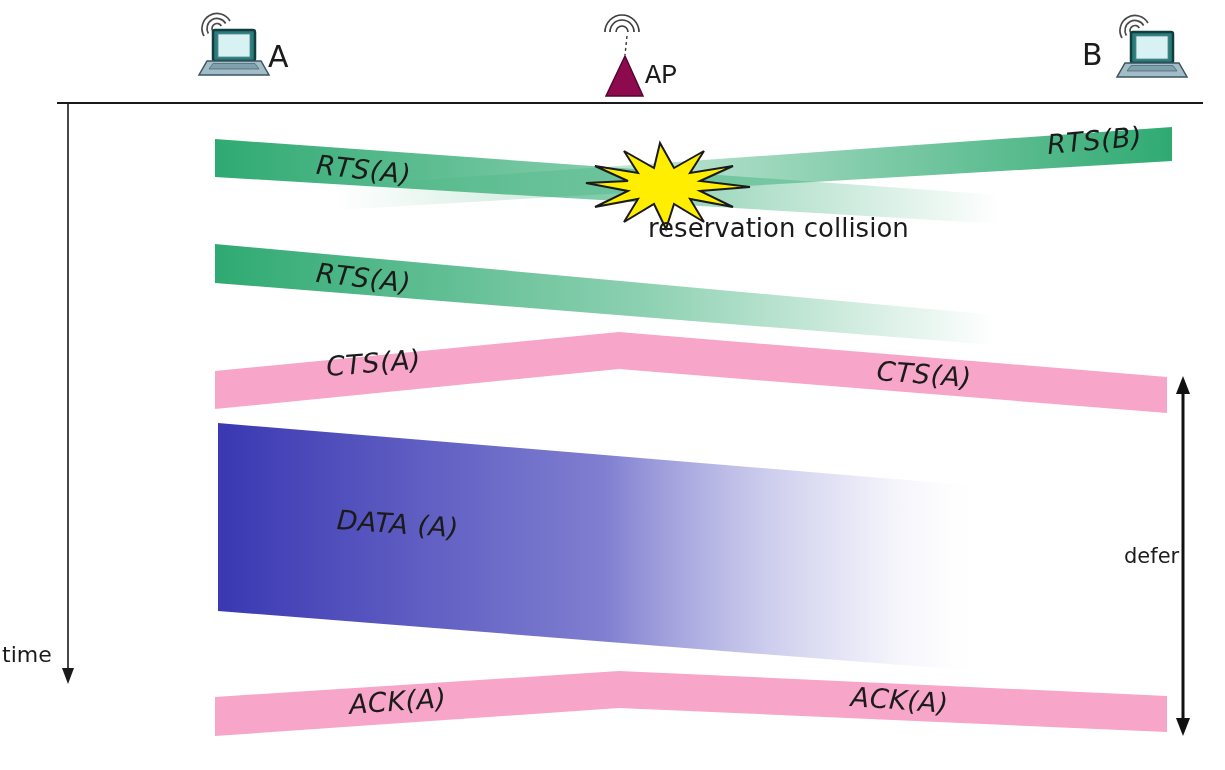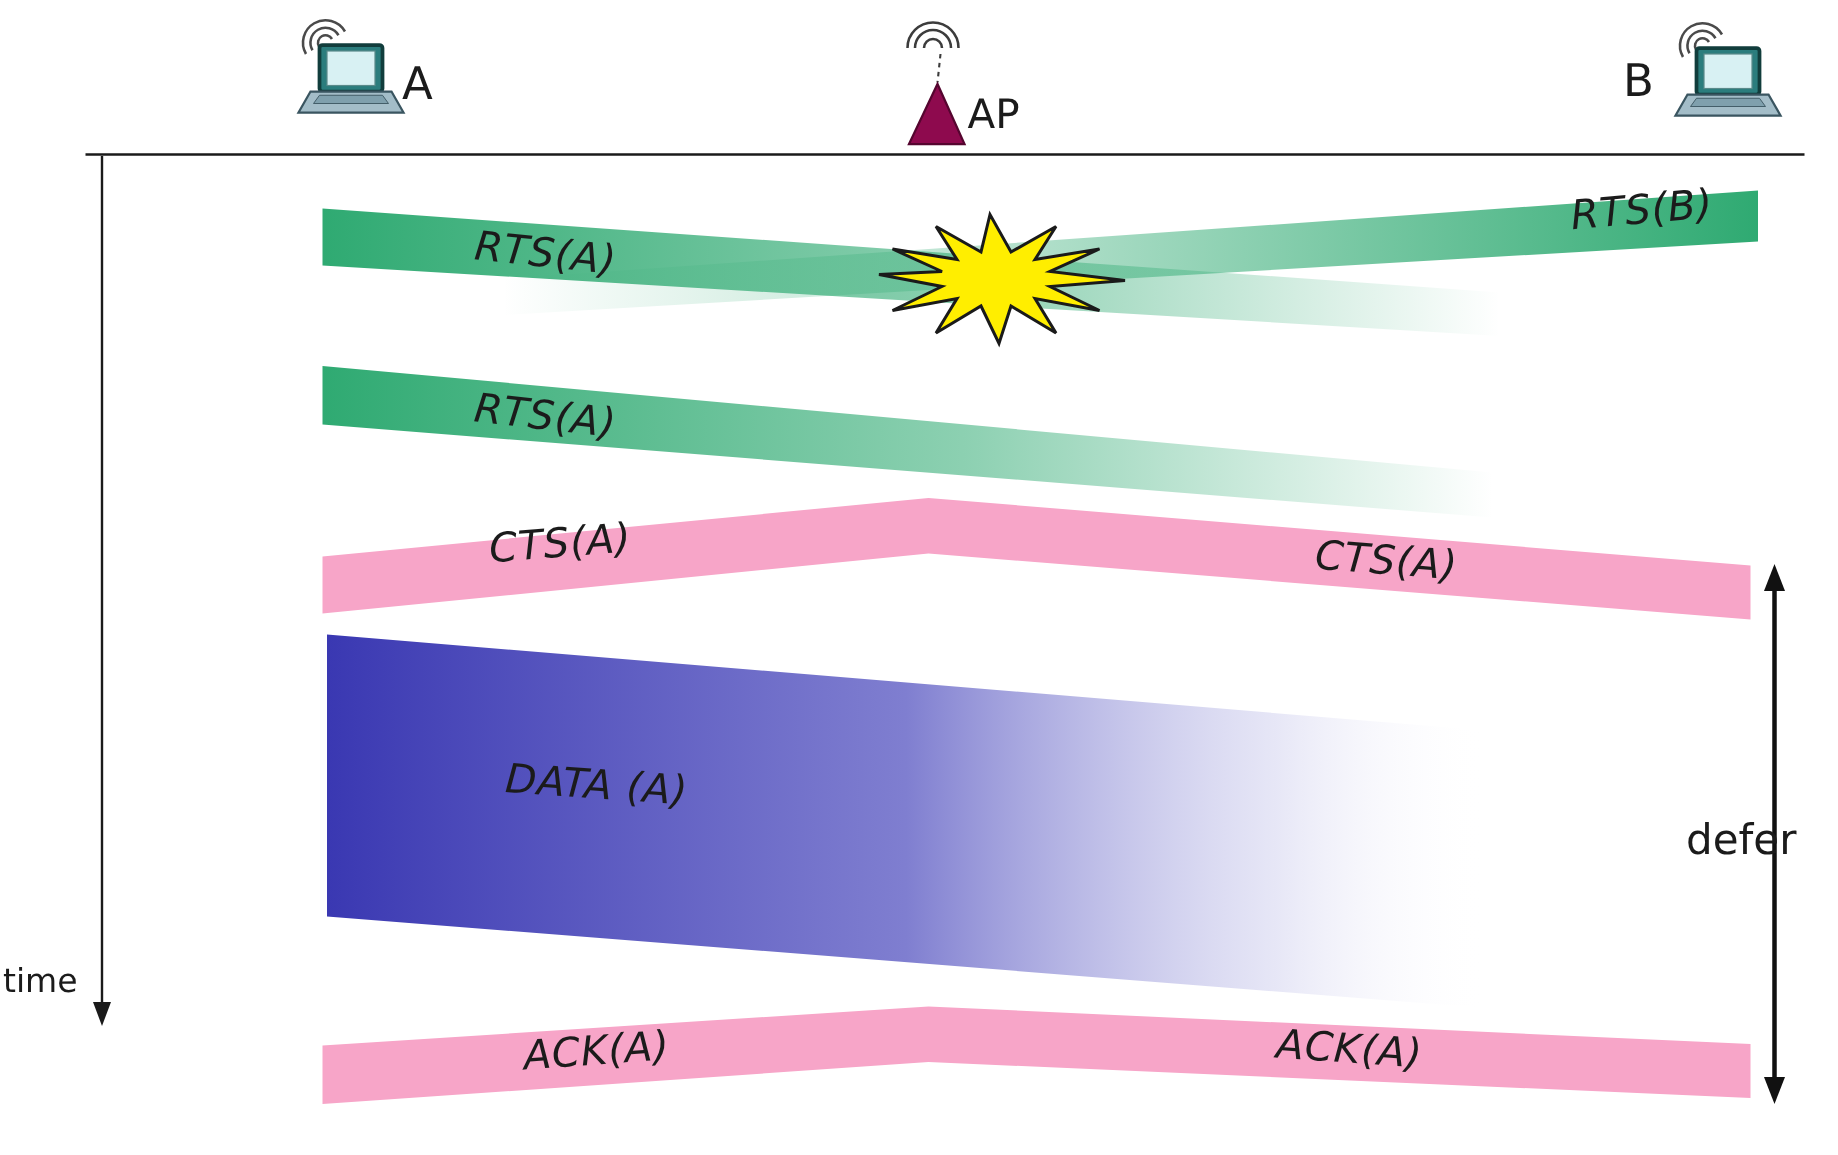--- a/index.html
+++ b/index.html
@@ -82,32 +82,33 @@
         <path d="M 616 32 A 6 6 0 0 1 628 32"></path>
         <path d="M 610 32 A 11 11 0 0 1 634 32"></path>
         <path d="M 605 32 A 17 17 0 0 1 639 32"></path>
       </g>
       <line x1="627" y1="36" x2="625" y2="55" stroke="#3c3c3c" stroke-width="1.4" stroke-dasharray="3,3"></line>
       <polygon points="606,96 643,96 625,56" stroke="#55052f" stroke-width="1.5" fill="#8e0a4e"></polygon>
     </g>
   </svg>
 
   <div class="lbl node" style="left:268px;top:40px;">A</div>
-  <div class="lbl node" style="left:645px;top:62px;font-size:27px;">AP</div>
+  <div class="lbl node" style="left:645px;top:62px;font-size:27px;font-family:Liberation Mono, monospace;">AP</div>
   <div class="lbl node" style="left:1082px;top:38px;">B</div>
 
   <div class="lbl hand" style="left:318px;top:150px;font-size:27px;transform:rotate(6deg);">RTS(A)</div>
   <div class="lbl hand" style="left:1046px;top:130px;font-size:27px;transform:rotate(-5deg);">RTS(B)</div>
+  <div class="lbl" style="left:648px;top:214px;font-size:26px;">reservation collision</div>
 
   <div class="lbl hand" style="left:318px;top:258px;font-size:27px;transform:rotate(6.5deg);">RTS(A)</div>
 
   <div class="lbl hand" style="left:325px;top:352px;font-size:27px;transform:rotate(-4.5deg);">CTS(A)</div>
   <div class="lbl hand" style="left:878px;top:356px;font-size:27px;transform:rotate(4.5deg);">CTS(A)</div>
 
   <div class="lbl hand" style="left:338px;top:505px;font-size:27px;transform:rotate(4deg);">DATA (A)</div>
 
   <div class="lbl hand" style="left:348px;top:690px;font-size:27px;transform:rotate(-4deg);">ACK(A)</div>
   <div class="lbl hand" style="left:852px;top:682px;font-size:27px;transform:rotate(4deg);">ACK(A)</div>
 
   <div class="lbl" style="left:2px;top:643px;font-size:22px;">time</div>
-  <div class="lbl" style="left:1124px;top:545px;font-size:28px;">defer</div>
+  <div class="lbl" style="left:1124px;top:545px;font-size:21px;">defer</div>
 
 </div>
 
 </body></html>

